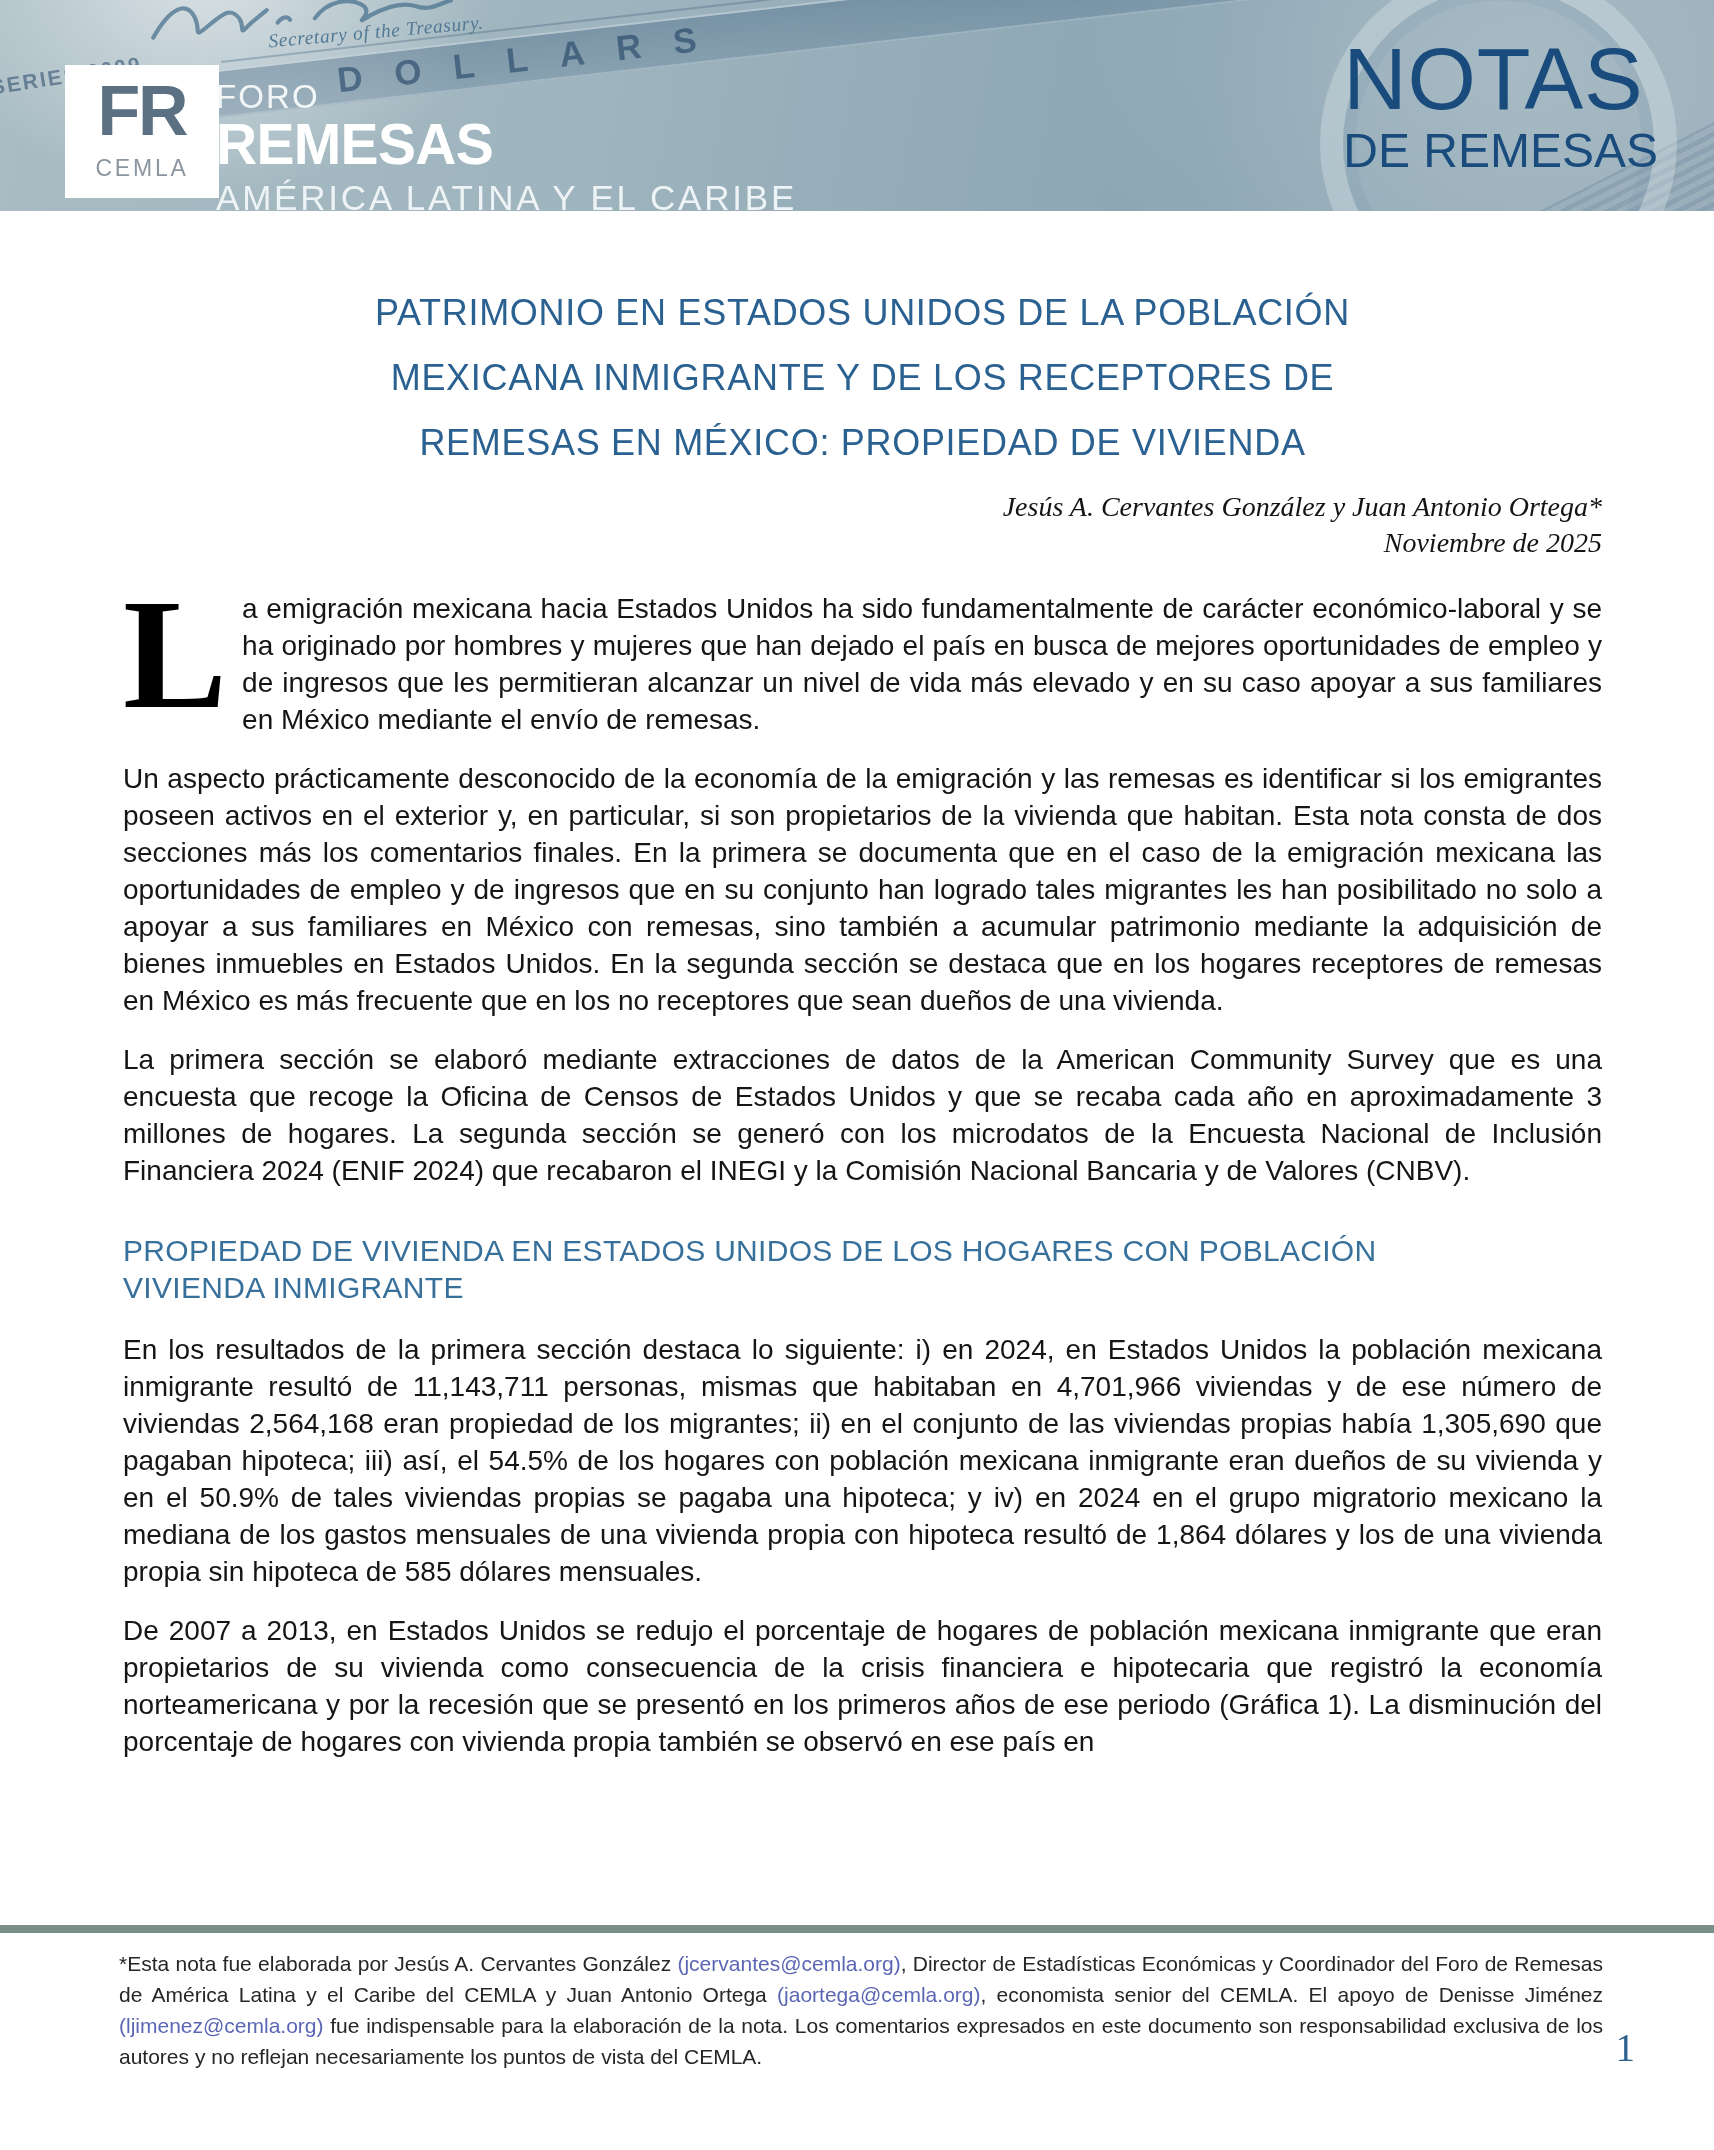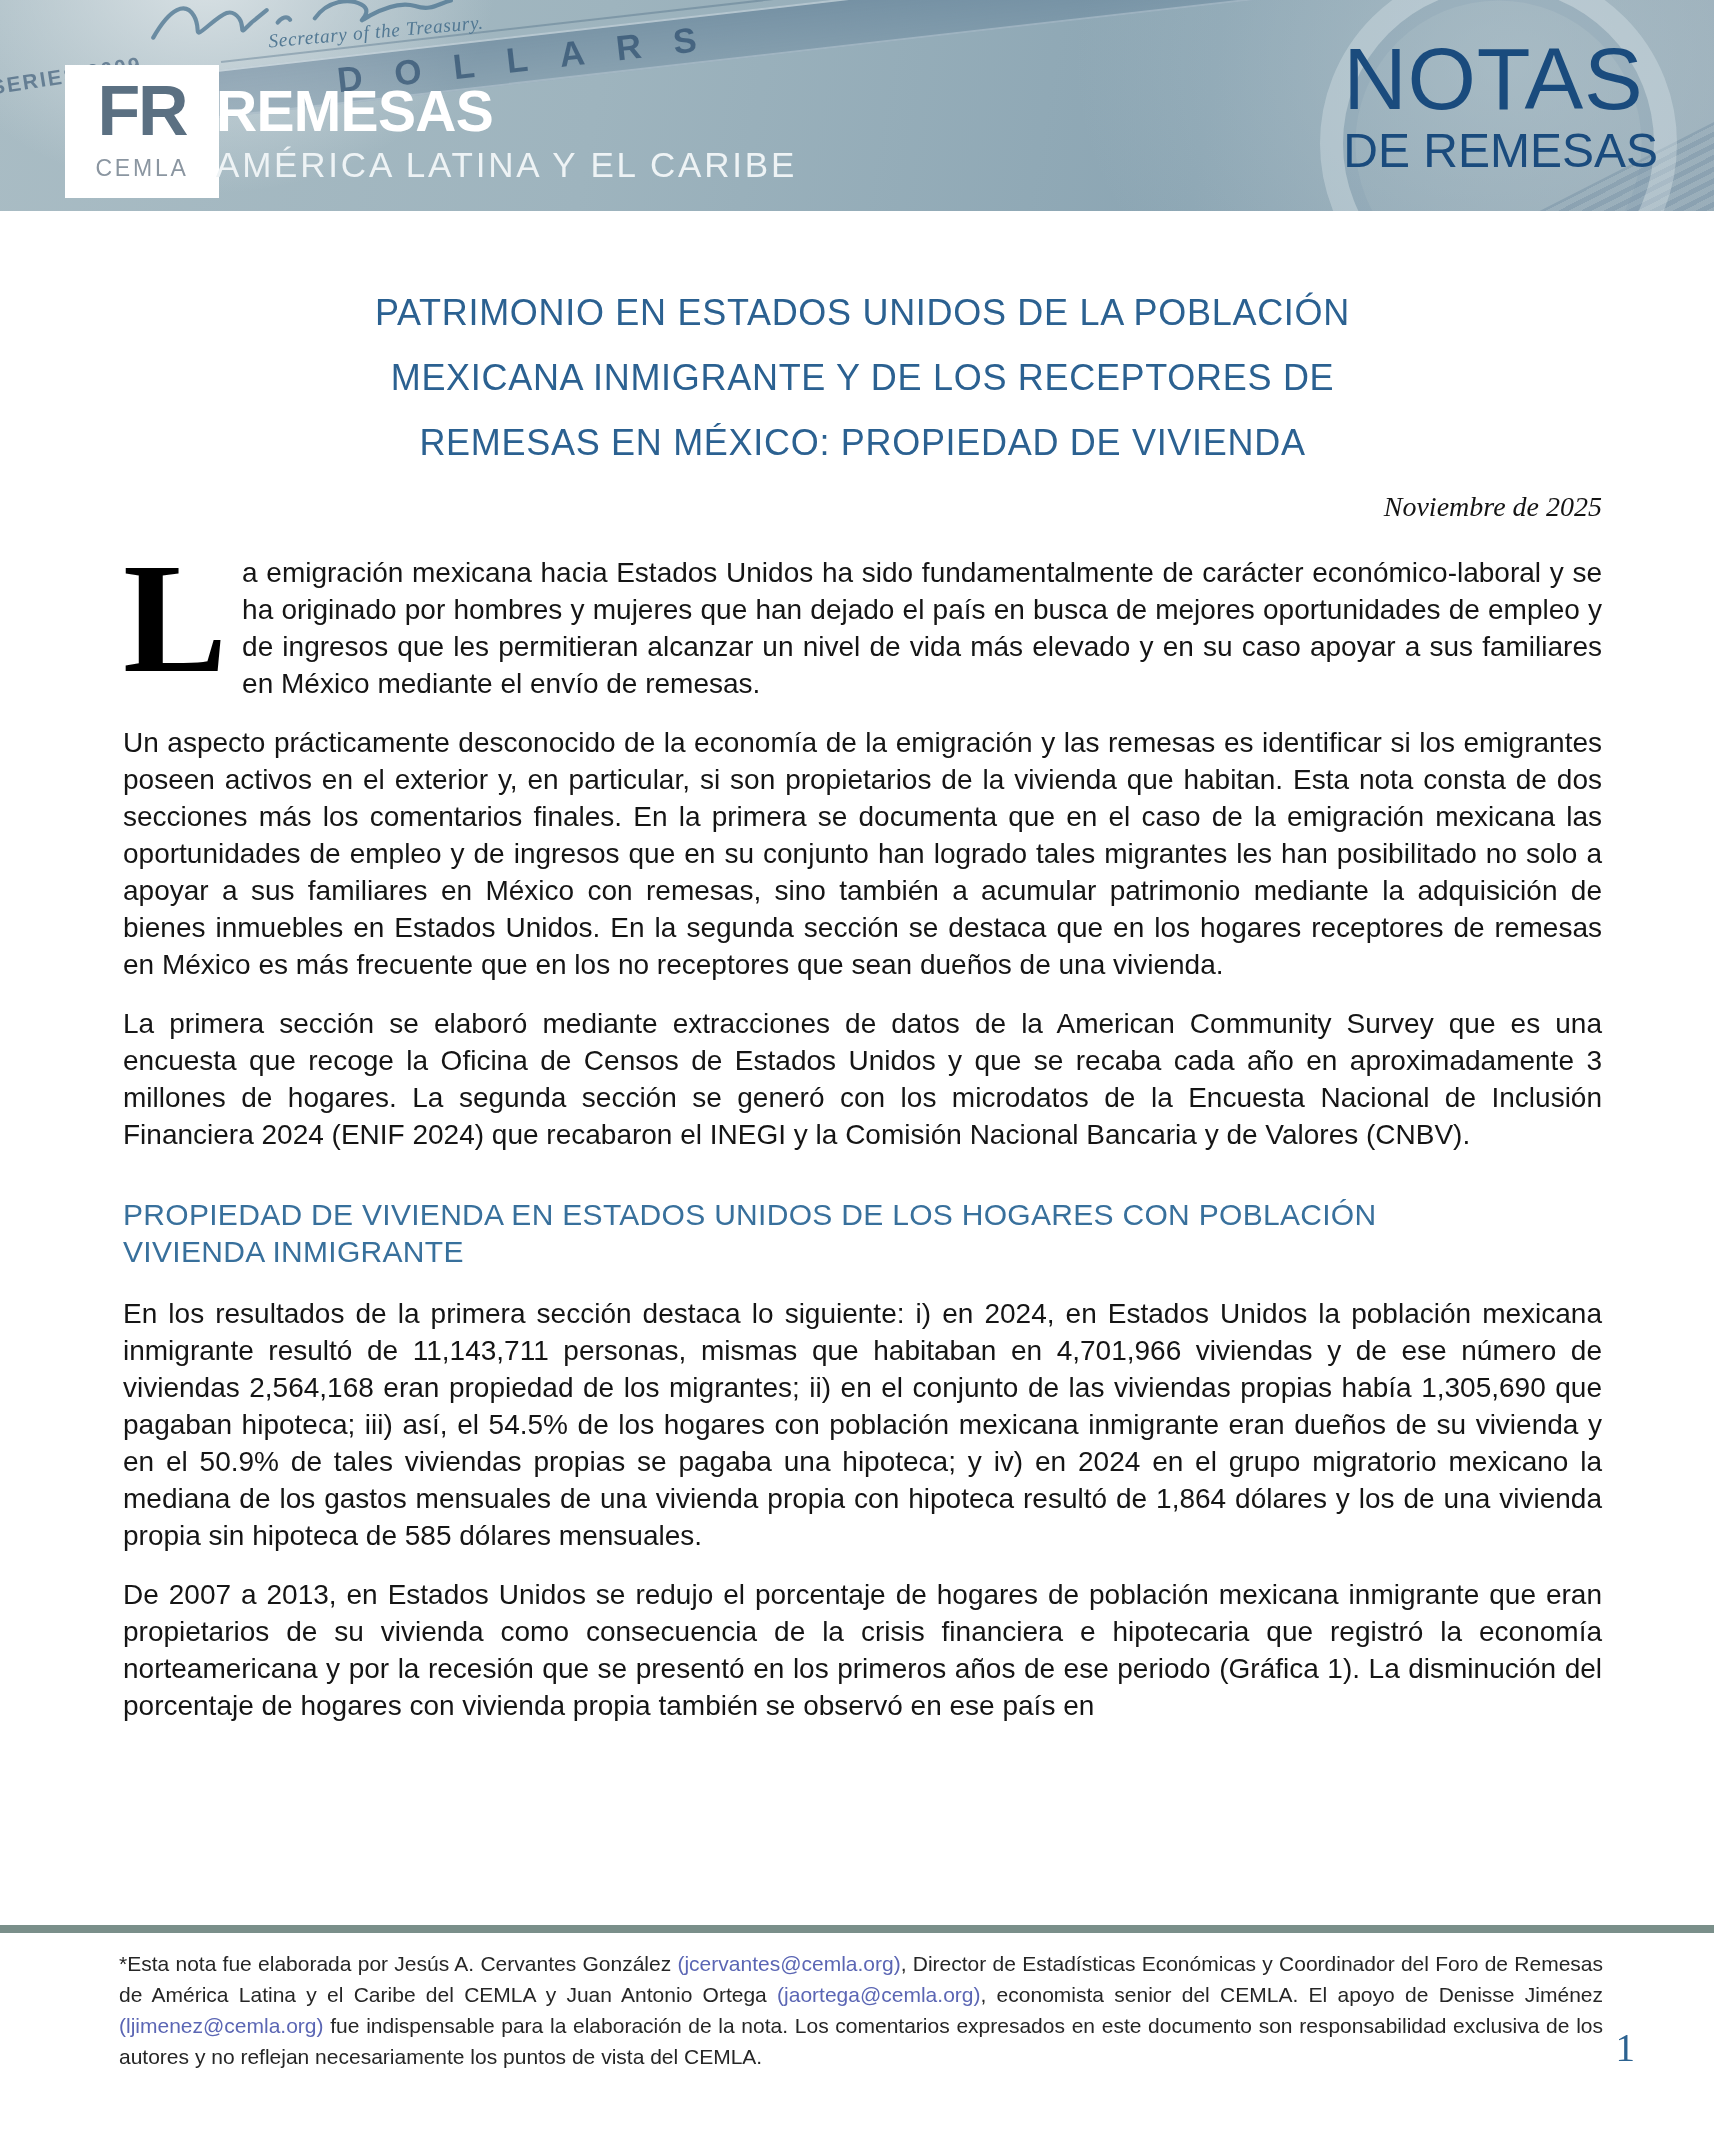--- a/index.html
+++ b/index.html
@@ -156,39 +156,41 @@
       <path d="M15,62 C40,18 62,10 74,30 C86,50 70,66 96,44 C118,26 128,18 140,34 C150,48 136,62 158,40 L180,22 M196,40 C202,32 210,30 214,36 M250,34 C268,8 300,4 318,14 C340,26 300,48 330,30 C352,18 376,10 396,16 C420,24 430,12 448,8" fill="none" stroke="#4e7591" stroke-width="6" stroke-linecap="round" opacity="0.9"></path>
     </svg>
     <div class="sig-caption">Secretary of the Treasury.</div>
     <div class="series-label">SERIES 2009</div>
 
     <div class="logo-box">
       <div class="fr-monogram">FR</div>
       <div class="cemla-label">CEMLA</div>
     </div>
     <div class="brand">
+      <div class="brand-foro">FORO</div>
       <div class="brand-remesas">REMESAS</div>
       <div class="brand-region">AMÉRICA LATINA Y EL CARIBE</div>
     </div>
 
     <div class="masthead-title">
       <div class="mast1">NOTAS</div>
       <div class="mast2">DE REMESAS</div>
     </div>
   </header>
 
 
   <main>
     <h1 class="title">
       <div>PATRIMONIO EN ESTADOS UNIDOS DE LA POBLACIÓN</div>
       <div>MEXICANA INMIGRANTE Y DE LOS RECEPTORES DE</div>
       <div>REMESAS EN MÉXICO: PROPIEDAD DE VIVIENDA</div>
     </h1>
 
     <div class="byline">
+      <div>Jesús A. Cervantes González y Juan Antonio Ortega*</div>
       <div>Noviembre de 2025</div>
     </div>
 
     <div class="body-copy">
       <p class="para"><span class="dropcap">L</span><span>a emigración mexicana hacia Estados Unidos ha sido fundamentalmente de carácter económico-laboral y se ha originado por hombres y mujeres que han dejado el país en busca de mejores oportunidades de empleo y de ingresos que les permitieran alcanzar un nivel de vida más elevado y en su caso apoyar a sus familiares en México mediante el envío de remesas.</span></p>
       <p class="para">Un aspecto prácticamente desconocido de la economía de la emigración y las remesas es identificar si los emigrantes poseen activos en el exterior y, en particular, si son propietarios de la vivienda que habitan. Esta nota consta de dos secciones más los comentarios finales. En la primera se documenta que en el caso de la emigración mexicana las oportunidades de empleo y de ingresos que en su conjunto han logrado tales migrantes les han posibilitado no solo a apoyar a sus familiares en México con remesas, sino también a acumular patrimonio mediante la adquisición de bienes inmuebles en Estados Unidos. En la segunda sección se destaca que en los hogares receptores de remesas en México es más frecuente que en los no receptores que sean dueños de una vivienda.</p>
       <p class="para">La primera sección se elaboró mediante extracciones de datos de la American Community Survey que es una encuesta que recoge la Oficina de Censos de Estados Unidos y que se recaba cada año en aproximadamente 3 millones de hogares. La segunda sección se generó con los microdatos de la Encuesta Nacional de Inclusión Financiera 2024 (ENIF 2024) que recabaron el INEGI y la Comisión Nacional Bancaria y de Valores (CNBV).</p>
 
       <h2 class="section">
         <div>PROPIEDAD DE VIVIENDA EN ESTADOS UNIDOS DE LOS HOGARES CON POBLACIÓN</div>

